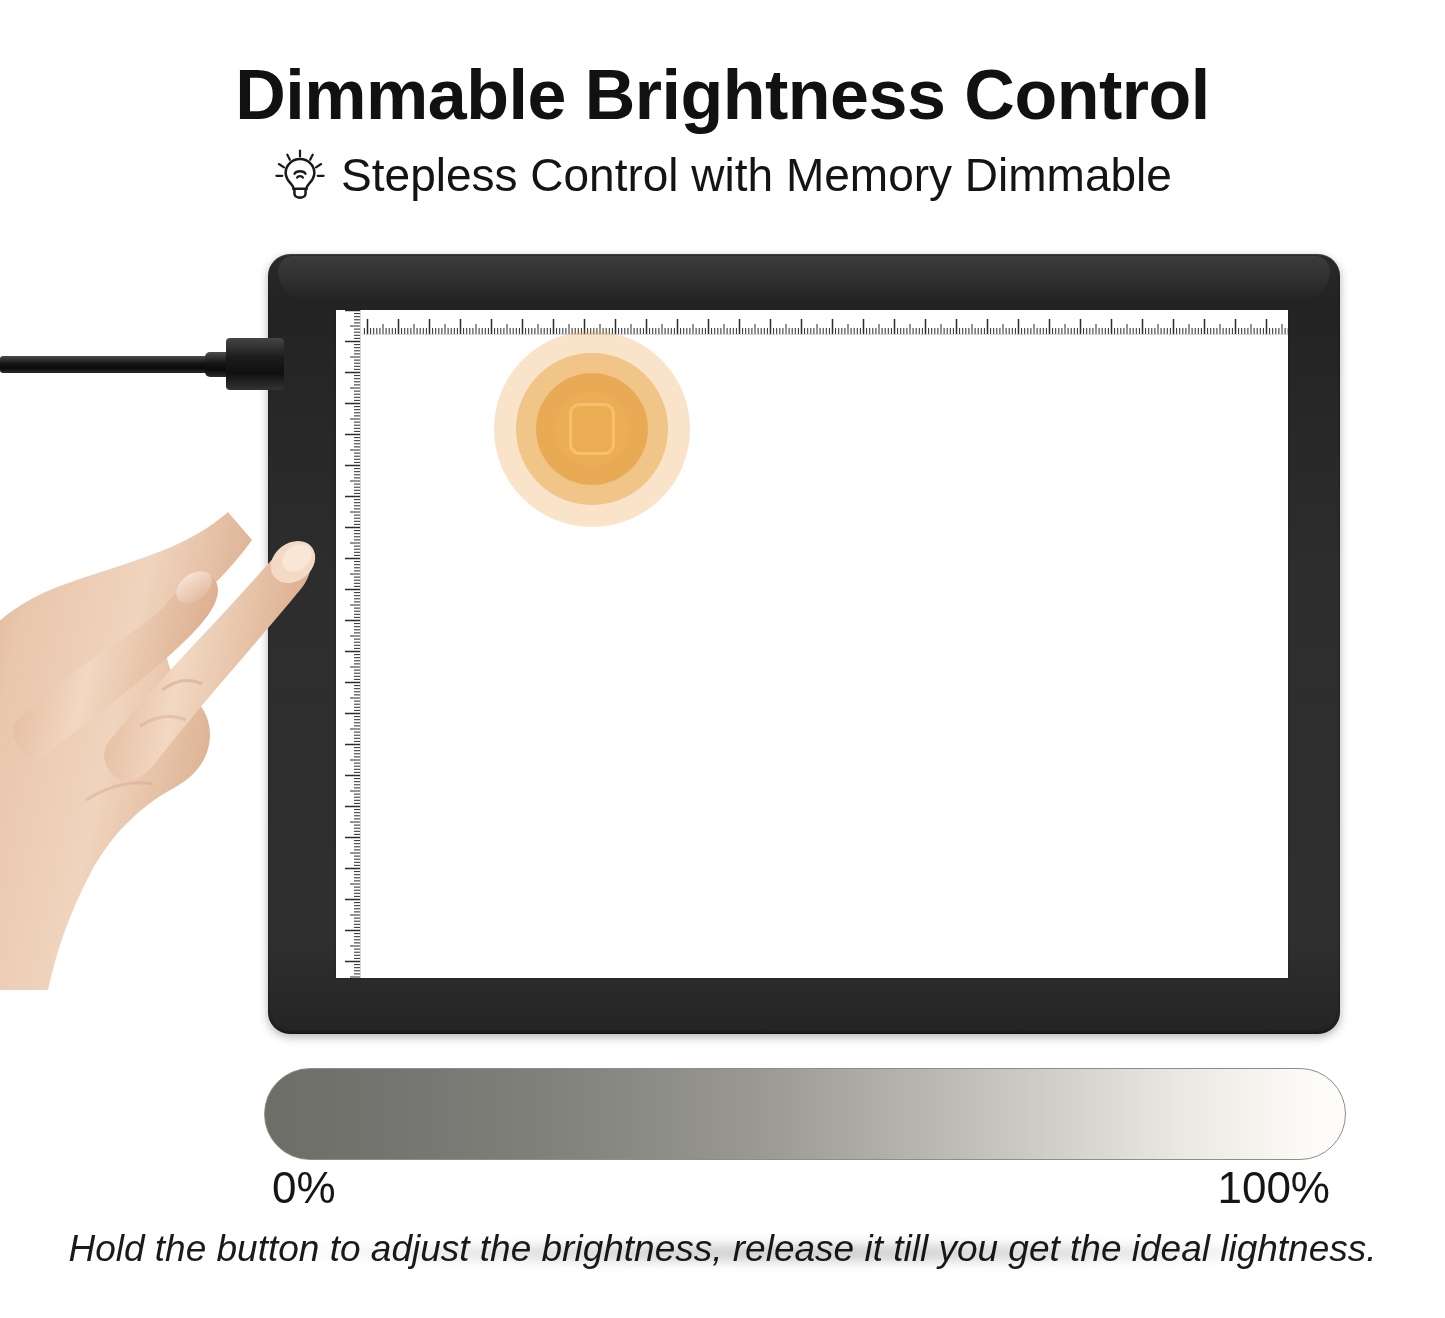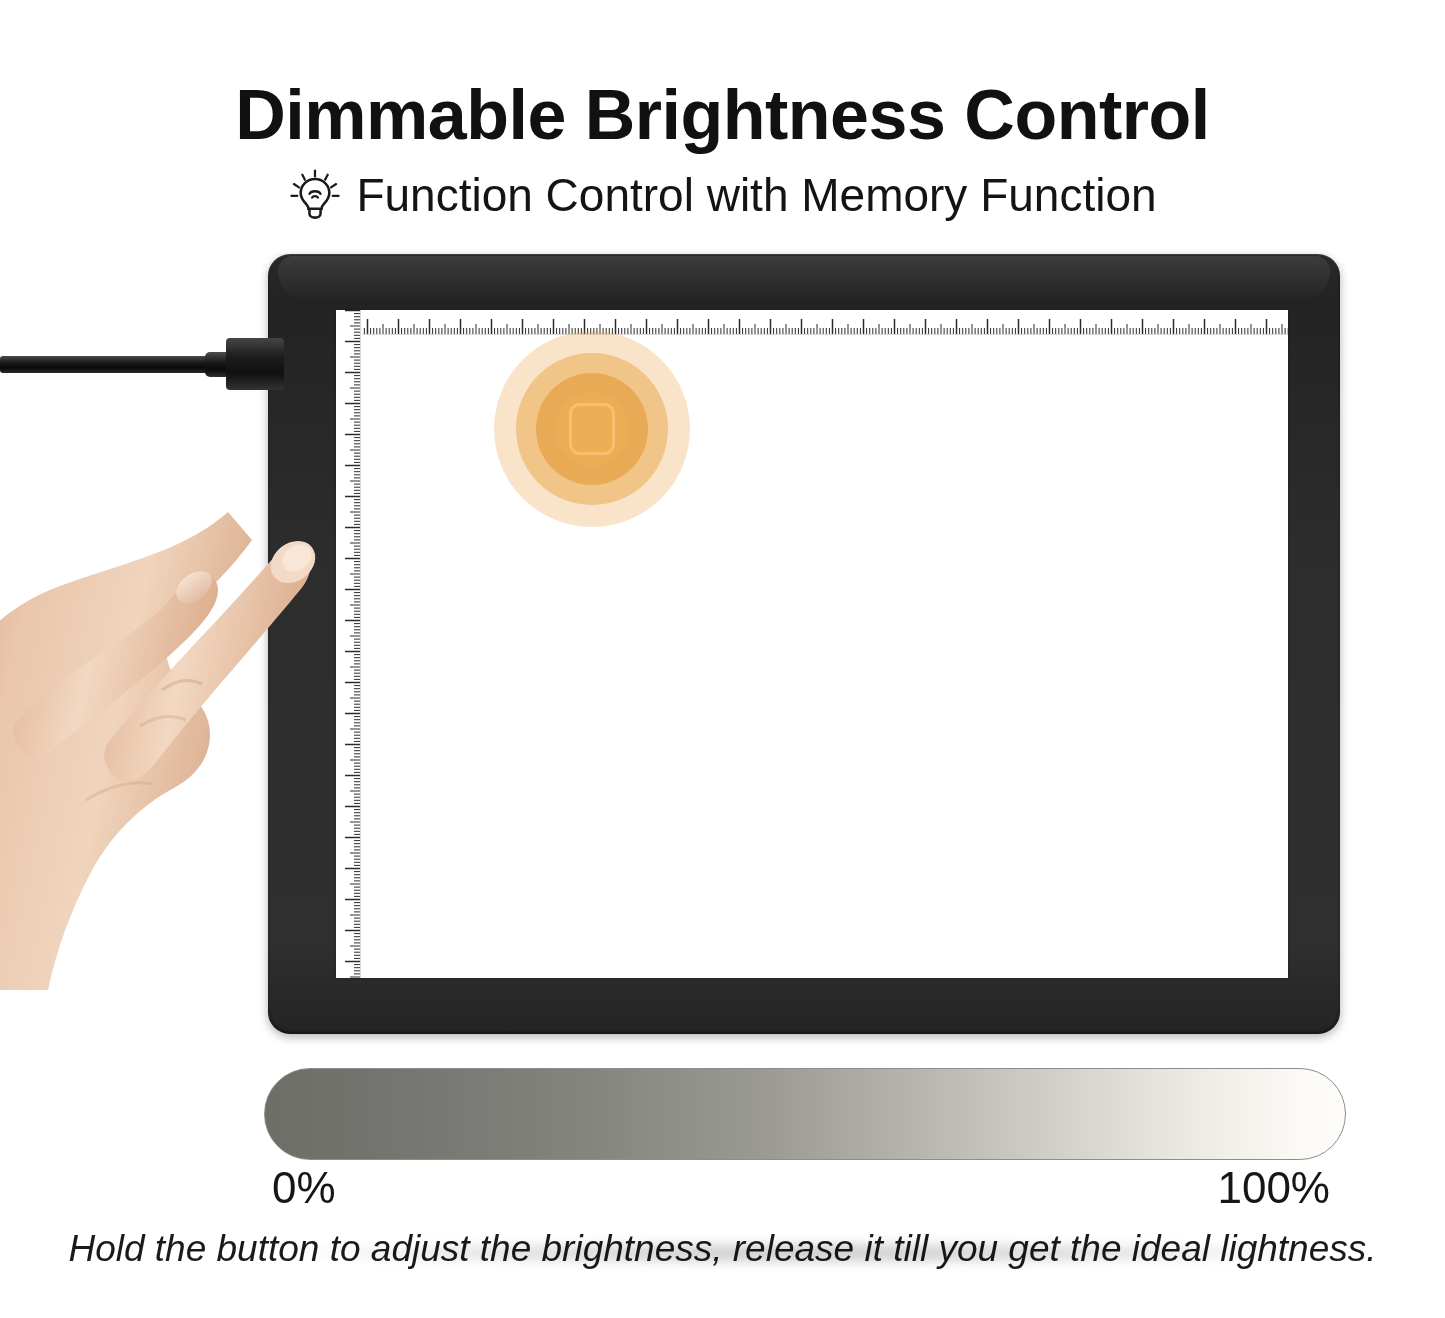--- a/index.html
+++ b/index.html
@@ -24,21 +24,21 @@
   
   .header {
     position: absolute;
     top: 0;
     left: 0;
     width: 1445px;
     text-align: center;
   }
   .title {
     margin: 0;
-    padding-top: 80px;
+    padding-top: 60px;
     font-family: "Liberation Sans", sans-serif;
     font-size: 70px;
     font-weight: 700;
     letter-spacing: -0.5px;
     color: #111111;
     line-height: 1.0;
     white-space: nowrap;
   }
   .subtitle-row {
     margin-top: 18px;
@@ -303,21 +303,21 @@
           </g>
 
           <path d="M32 13 C22.6 13 15 20.4 15 29.4 C15 35.2 18.2 39.2 21.4 42.6 C23.2 44.5 24.2 46 24.2 48.3 L39.8 48.3 C39.8 46 40.8 44.5 42.6 42.6 C45.8 39.2 49 35.2 49 29.4 C49 20.4 41.4 13 32 13 Z" fill="none" stroke="#1a1a1a" stroke-width="3"></path>
 
           <path d="M25.4 48.5 L25.4 53.8 C25.4 56.6 28.3 58.8 32 58.8 C35.7 58.8 38.6 56.6 38.6 53.8 L38.6 48.5" fill="none" stroke="#1a1a1a" stroke-width="3" stroke-linejoin="round"></path>
 
           <path d="M25.5 30.5 C27.6 26.6 36.4 26.6 38.5 30.5" fill="none" stroke="#1a1a1a" stroke-width="2.8" stroke-linecap="round"></path>
           <path d="M28.6 35.0 C29.8 32.8 34.2 32.8 35.4 35.0" fill="none" stroke="#1a1a1a" stroke-width="2.8" stroke-linecap="round"></path>
         </svg>
       </span>
-      <span class="subtitle">Function Control with Memory Function</span>
+      <span class="subtitle">Stepless Control with Memory Dimmable</span>
     </div>
   </div>
 
   <div class="pad-stage">
 
     <div class="pad-shadow"></div>
 
     <div class="pad-body">
 
       <div class="pad-screen">

